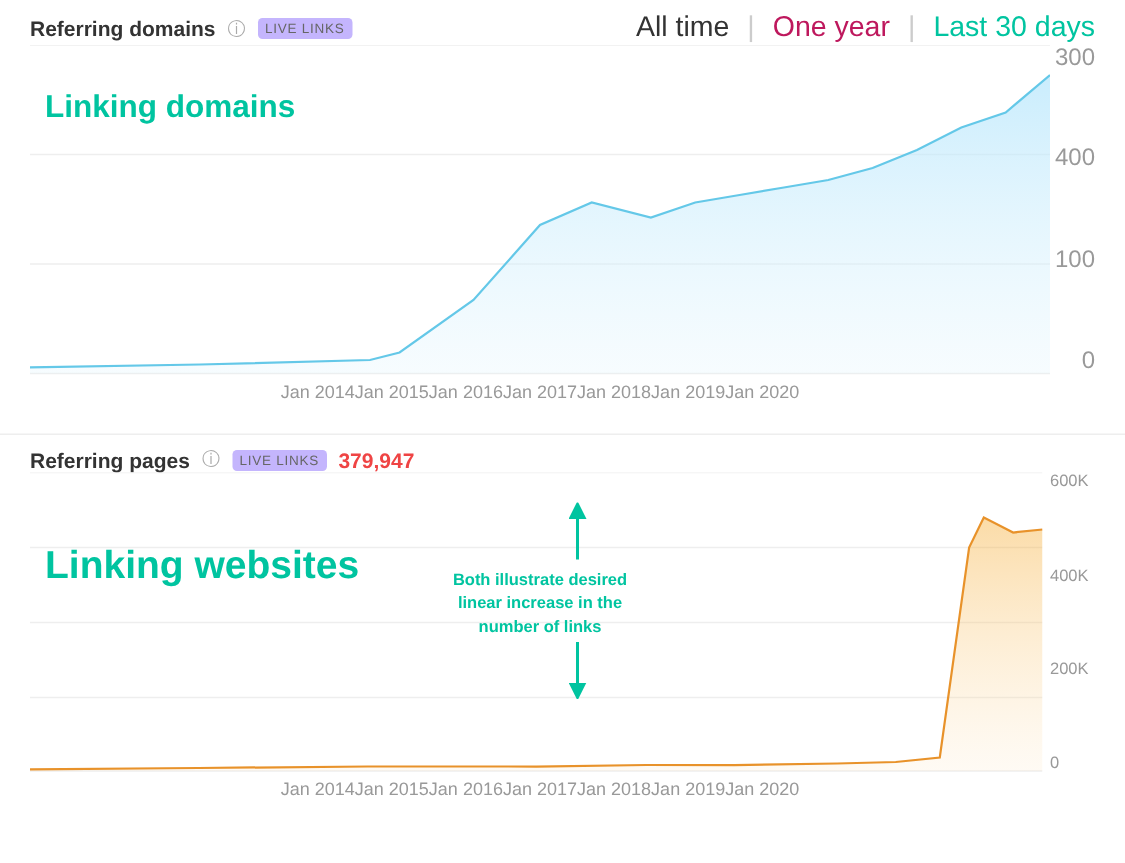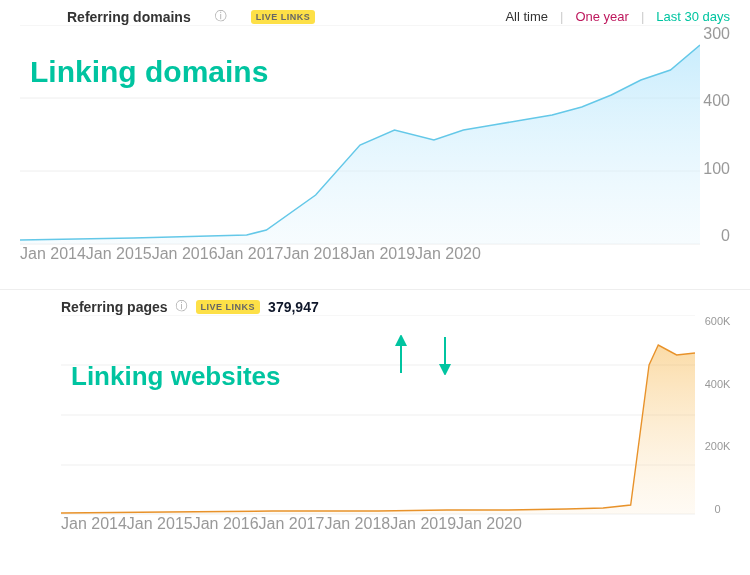--- a/index.html
+++ b/index.html
@@ -33,51 +33,50 @@
       align-items: center;
       justify-content: space-between;
       padding: 8px 10px 0 10px;
       position: relative;
       z-index: 10;
     }
 
     .section-title-row {
       display: flex;
       align-items: center;
-      gap: 24px;
-      margin-left: 47px;
+      gap: 8px;
     }
 
     .section-title {
       font-size: 14px;
       font-weight: 600;
       color: #333;
     }
 
     .live-links-badge {
-      background: #fde047;
+      background: #c4b5fd;
       color: #666;
       font-size: 9px;
-      font-weight: 700;
+      font-weight: 400;
       padding: 2px 5px;
       border-radius: 3px;
       letter-spacing: 0.5px;
     }
 
     .info-icon {
       color: #aaa;
       font-size: 12px;
       cursor: pointer;
     }
 
     .time-filters {
       display: flex;
       align-items: center;
       gap: 12px;
-      font-size: 13px;
+      font-size: 19px;
     }
 
     .time-filter-alltime {
       color: #333;
       font-weight: 500;
     }
 
     .time-filter-divider {
       color: #ccc;
     }
@@ -97,21 +96,21 @@
     .chart-area-top {
       position: relative;
       height: 240px;
       margin: 0 10px;
     }
 
     .big-label-top {
       position: absolute;
       top: 30px;
       left: 10px;
-      font-size: 30px;
+      font-size: 21px;
       font-weight: 700;
       color: #00c4a0;
       z-index: 5;
     }
 
     
     .y-axis-top {
       position: absolute;
       right: 0;
       top: 0;
@@ -126,52 +125,51 @@
       align-items: flex-end;
     }
 
     
     .x-axis {
       position: absolute;
       bottom: 0;
       left: 0;
       right: 30px;
       display: flex;
-      justify-content: flex-start;
-      font-size: 16px;
+      justify-content: center;
+      font-size: 12px;
       color: #999;
       padding: 2px 0;
     }
 
     
     .chart-svg-top {
       position: absolute;
       top: 0;
       left: 0;
       right: 30px;
       bottom: 20px;
     }
 
     
     .section-bottom {
       position: relative;
       height: 285px;
       padding: 0 10px;
-      margin-left: 41px;
     }
 
     .section-header-bottom {
       display: flex;
       align-items: center;
       gap: 8px;
       padding: 8px 10px 0 10px;
     }
 
     .ref-pages-count {
-      color: #0f172a;
+      color: #ef4444;
       font-size: 14px;
       font-weight: 600;
     }
 
     .chart-area-bottom {
       position: relative;
       height: 220px;
       margin: 0 10px;
     }
 
@@ -189,21 +187,21 @@
       position: absolute;
       right: 0;
       top: 0;
       height: 200px;
       display: flex;
       flex-direction: column;
       justify-content: space-between;
       font-size: 11px;
       color: #999;
       width: 35px;
-      text-align: center;
+      text-align: left;
     }
   </style>
 </head>
 <body>
 
 <div class="container">
 
   <div class="section-top">
     <div class="section-header">
       <div class="section-title-row">
@@ -275,20 +273,21 @@
       <div style="position:absolute;top:20px;left:320px;z-index:20;text-align:center;">
         
         <svg width="40" height="40" viewBox="0 0 40 40">
           <defs>
             <marker id="arrowhead-up" markerWidth="6" markerHeight="6" refX="3" refY="3" orient="auto">
               <path d="M0,0 L0,6 L6,3 Z" fill="#00c4a0"></path>
             </marker>
           </defs>
           <line x1="20" y1="38" x2="20" y2="5" stroke="#00c4a0" stroke-width="2" marker-end="url(#arrowhead-up)"></line>
         </svg>
+        <div style="font-size:11px;font-weight:700;color:#00c4a0;line-height:1.4;width:140px;margin-left:-50px;">Both illustrate desired linear increase in the number of links</div>
         
         <svg width="40" height="40" viewBox="0 0 40 40">
           <defs>
             <marker id="arrowhead-down" markerWidth="6" markerHeight="6" refX="3" refY="3" orient="auto">
               <path d="M0,0 L0,6 L6,3 Z" fill="#00c4a0"></path>
             </marker>
           </defs>
           <line x1="20" y1="2" x2="20" y2="35" stroke="#00c4a0" stroke-width="2" marker-end="url(#arrowhead-down)"></line>
         </svg>
       </div>

